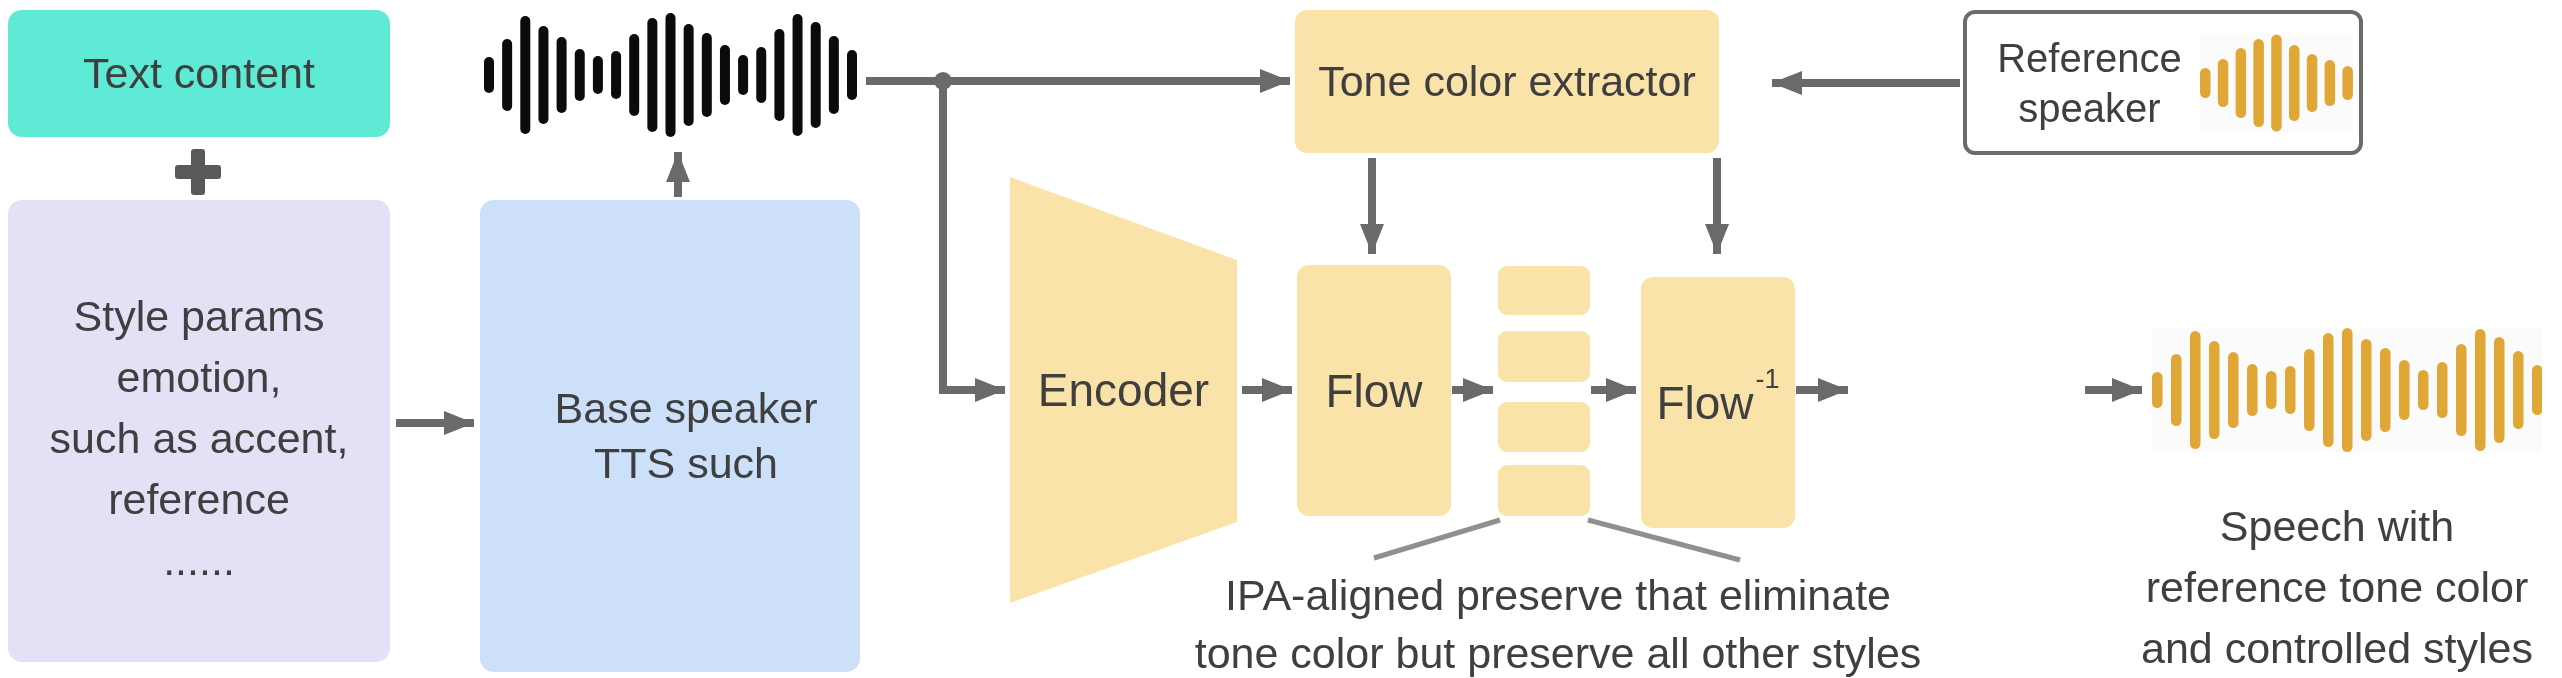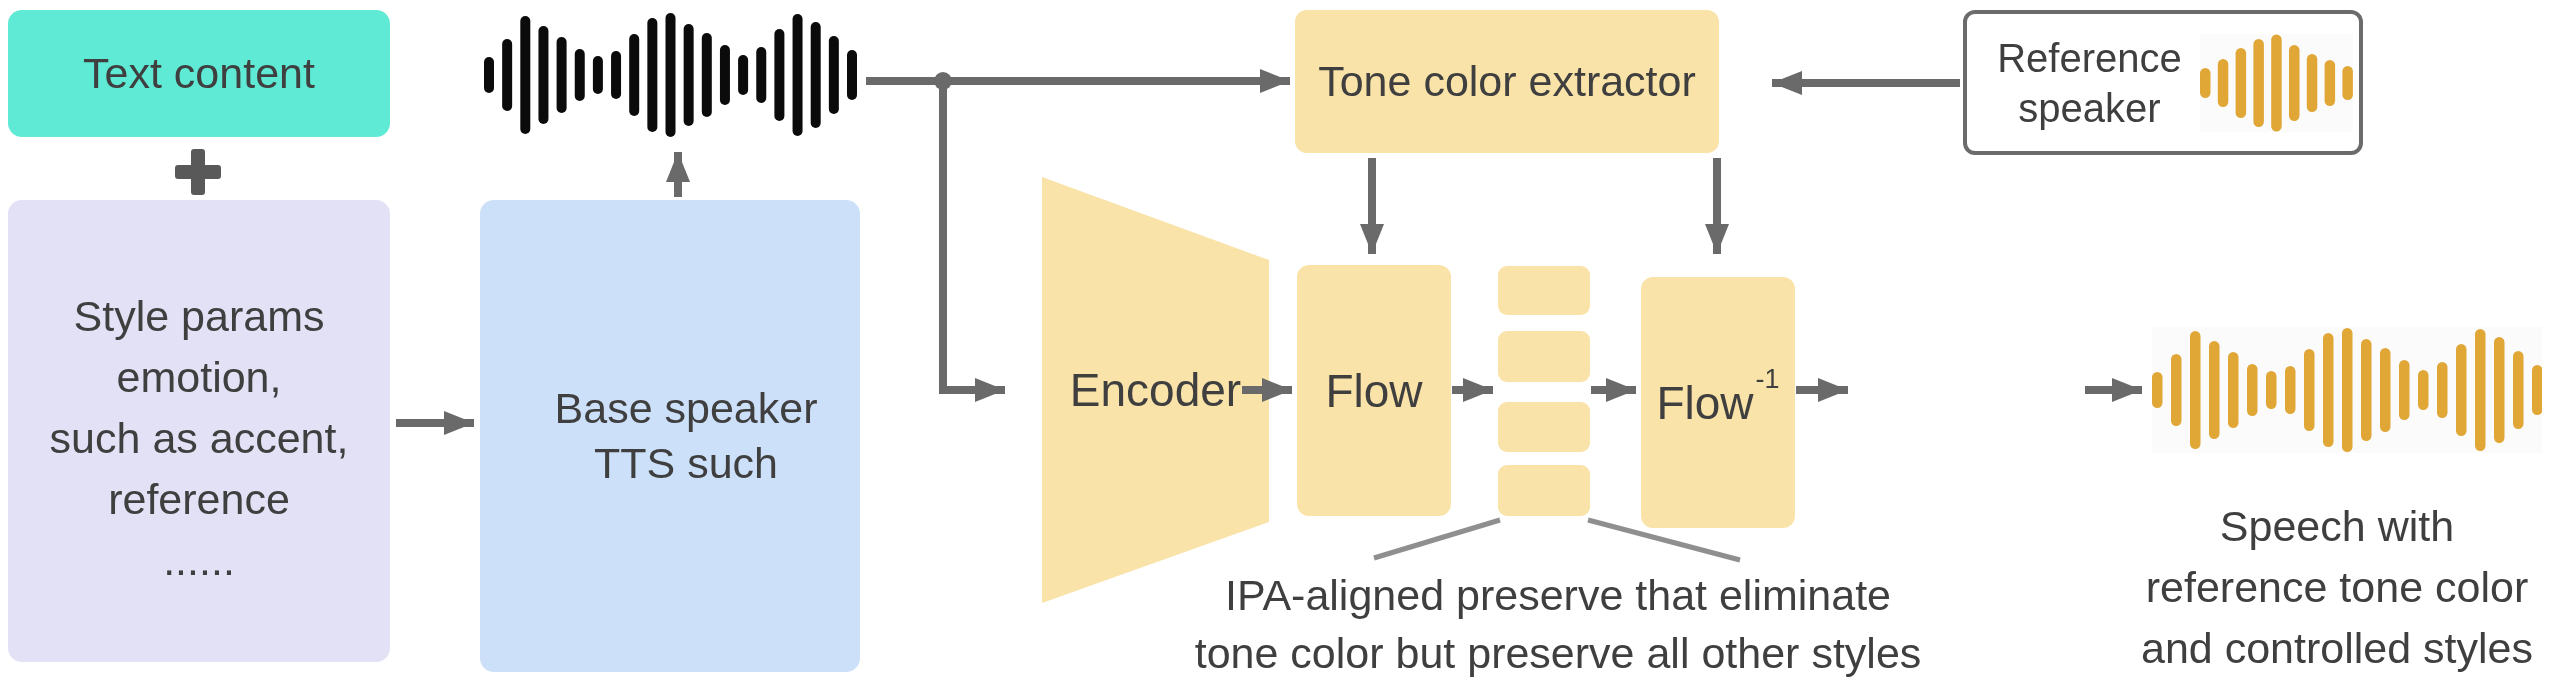--- a/index.html
+++ b/index.html
@@ -12,21 +12,21 @@
     position:absolute;display:flex;align-items:center;justify-content:center;
     text-align:center;box-sizing:border-box;
   }
   .rounded{border-radius:14px;}
   .gray-box{background:#5eead4;}
   .lavender-box{background:#E2E1F6;}
   .blue-box{background:#CCE0F9;}
   .yellow-box{background:#FAE3A8;border-radius:12px;}
   .label{font-size:43px;line-height:1.25;}
   .big-label{font-size:46px;}
-  .trap{position:absolute;background:#FAE3A8;display:flex;align-items:center;justify-content:center;margin-left:32px;}
+  .trap{position:absolute;background:#FAE3A8;display:flex;align-items:center;justify-content:center;}
   .trap-enc{clip-path:polygon(0 0, 100% 19.5%, 100% 81%, 0 100%);}
   .trap-dec{clip-path:polygon(0 19.5%, 100% 0, 100% 100%, 0 81%);}
   .stack-rect{position:absolute;left:0;width:92px;background:#FAE3A8;border-radius:9px;}
   .sup{font-size:27px;vertical-align:super;position:relative;top:-14px;margin-left:2px;}
   .caption{position:absolute;text-align:center;font-size:43px;line-height:58px;}
   .out-caption{line-height:61px;}
   .ref-box{
     position:absolute;left:1963px;top:10px;width:400px;height:145px;background:#FFFFFF;
     border:4px solid #6B6B6B;border-radius:12px;box-sizing:border-box;
     display:flex;align-items:center;justify-content:flex-start;gap:8px;padding-left:20px;

